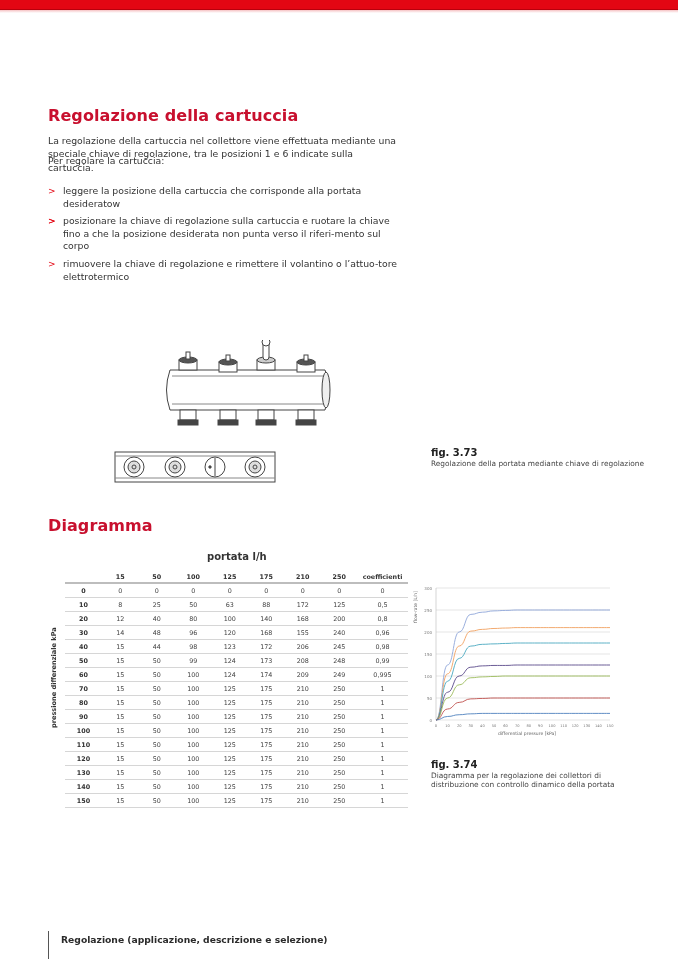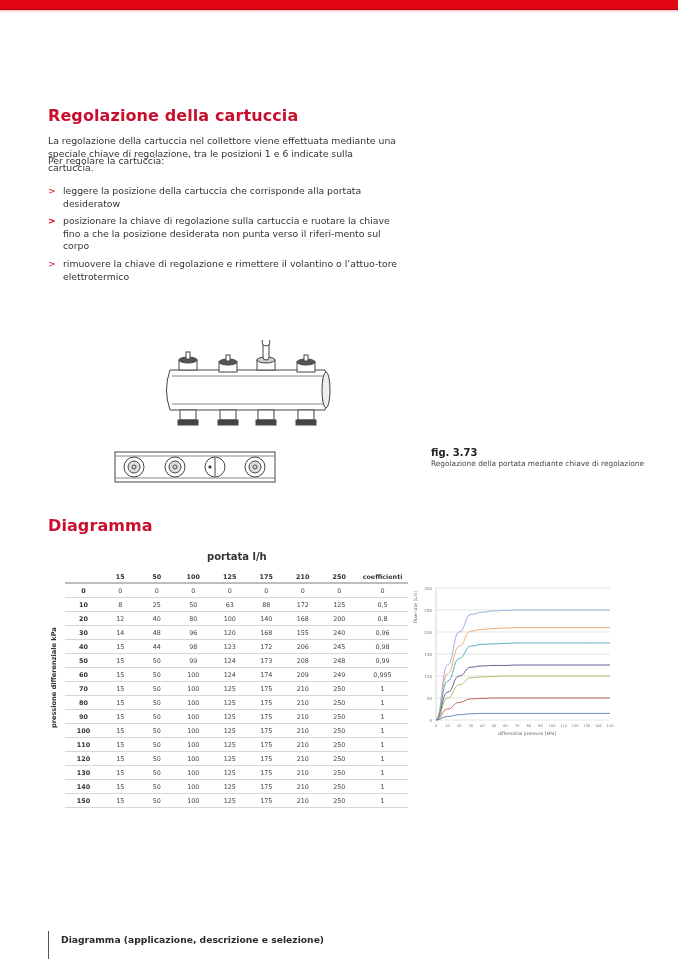--- a/index.html
+++ b/index.html
@@ -404,16 +404,18 @@
         <text x="181.8" y="149" font-size="3.6" fill="#777" text-anchor="middle">130</text>
         <text x="193.4" y="149" font-size="3.6" fill="#777" text-anchor="middle">140</text>
         <text x="205" y="149" font-size="3.6" fill="#777" text-anchor="middle">150</text>
       </g>
     <text id="ylabel" font-size="4.5" fill="#666" text-anchor="middle" transform="translate(12,29) rotate(-90)">flow-rate [L/h]</text>
     <text id="xlabel" font-size="4.5" fill="#666" text-anchor="middle" x="122" y="157">differential pressure  [kPa]</text>
   </svg>
 </div>
 
 <div class="caption cap74">
+  <span class="fig">fig. 3.74</span>
+  <span>Diagramma per la regolazione dei collettori di distribuzione con controllo dinamico della portata</span>
 </div>
 
 <div class="footer-rule"></div>
-<div class="footer-text">Diagramma (applicazione, descrizione e selezione)</div>
+<div class="footer-text">Regolazione (applicazione, descrizione e selezione)</div>
 
 </body></html>

